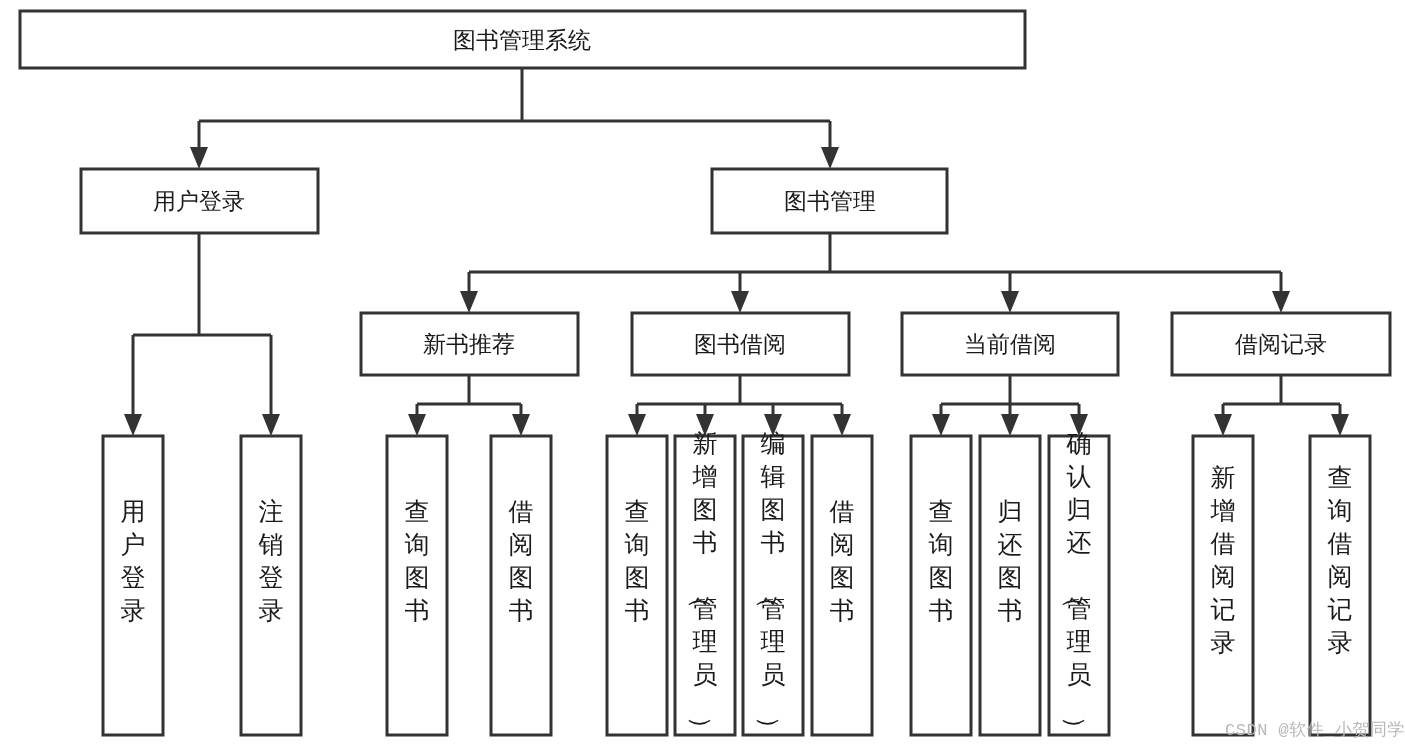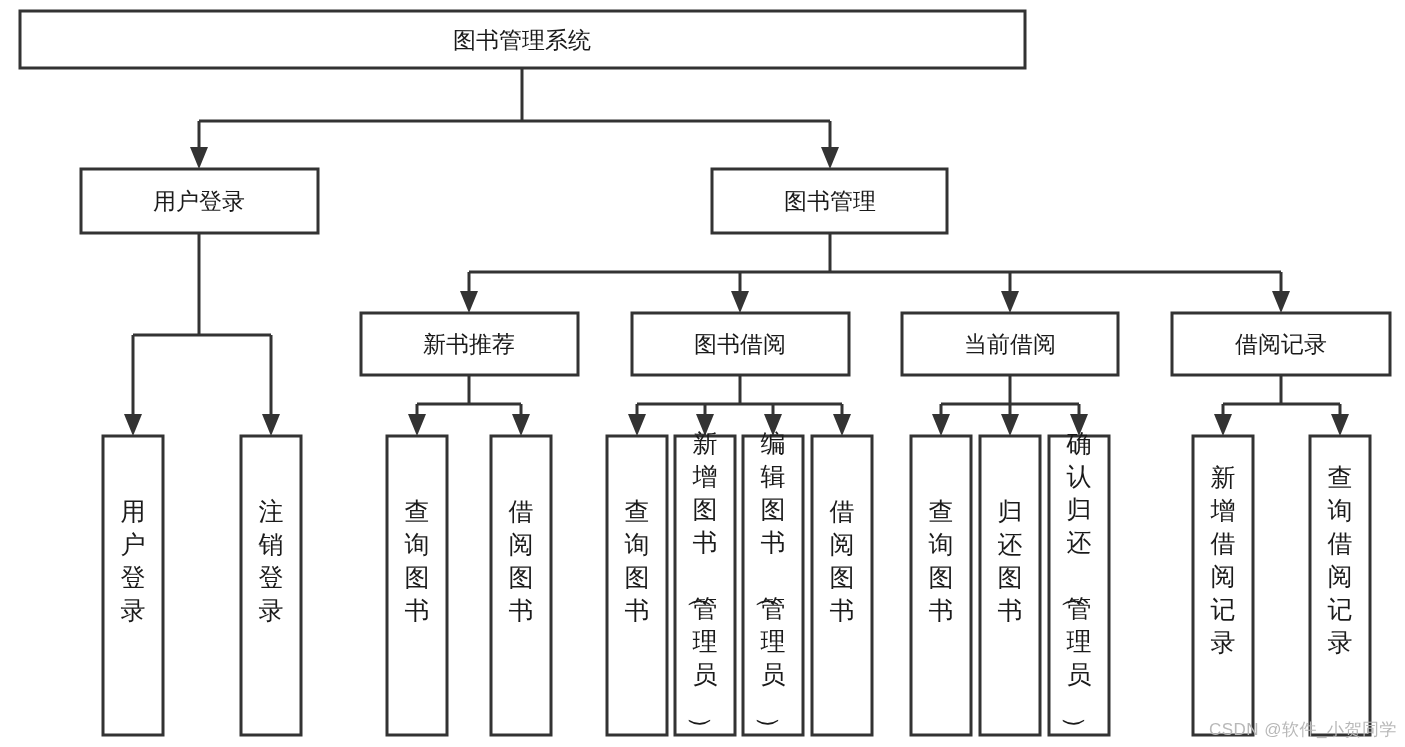--- a/index.html
+++ b/index.html
@@ -41,23 +41,23 @@
     stroke: #333333;
     stroke-width: 3;
     fill: none;
   }
   .arrow-head {
     fill: #333333;
     stroke: none;
   }
   .watermark {
     position: absolute;
-    right: 8px;
+    right: 0;
     bottom: 6px;
-    font-family: Liberation Sans, sans-serif;
+    font-family: Liberation Mono, monospace;
     font-size: 17px;
     color: #b8b8b8;
     letter-spacing: 0.5px;
     white-space: nowrap;
     pointer-events: none;
   }
 </style>
 </head>
 <body>
 

